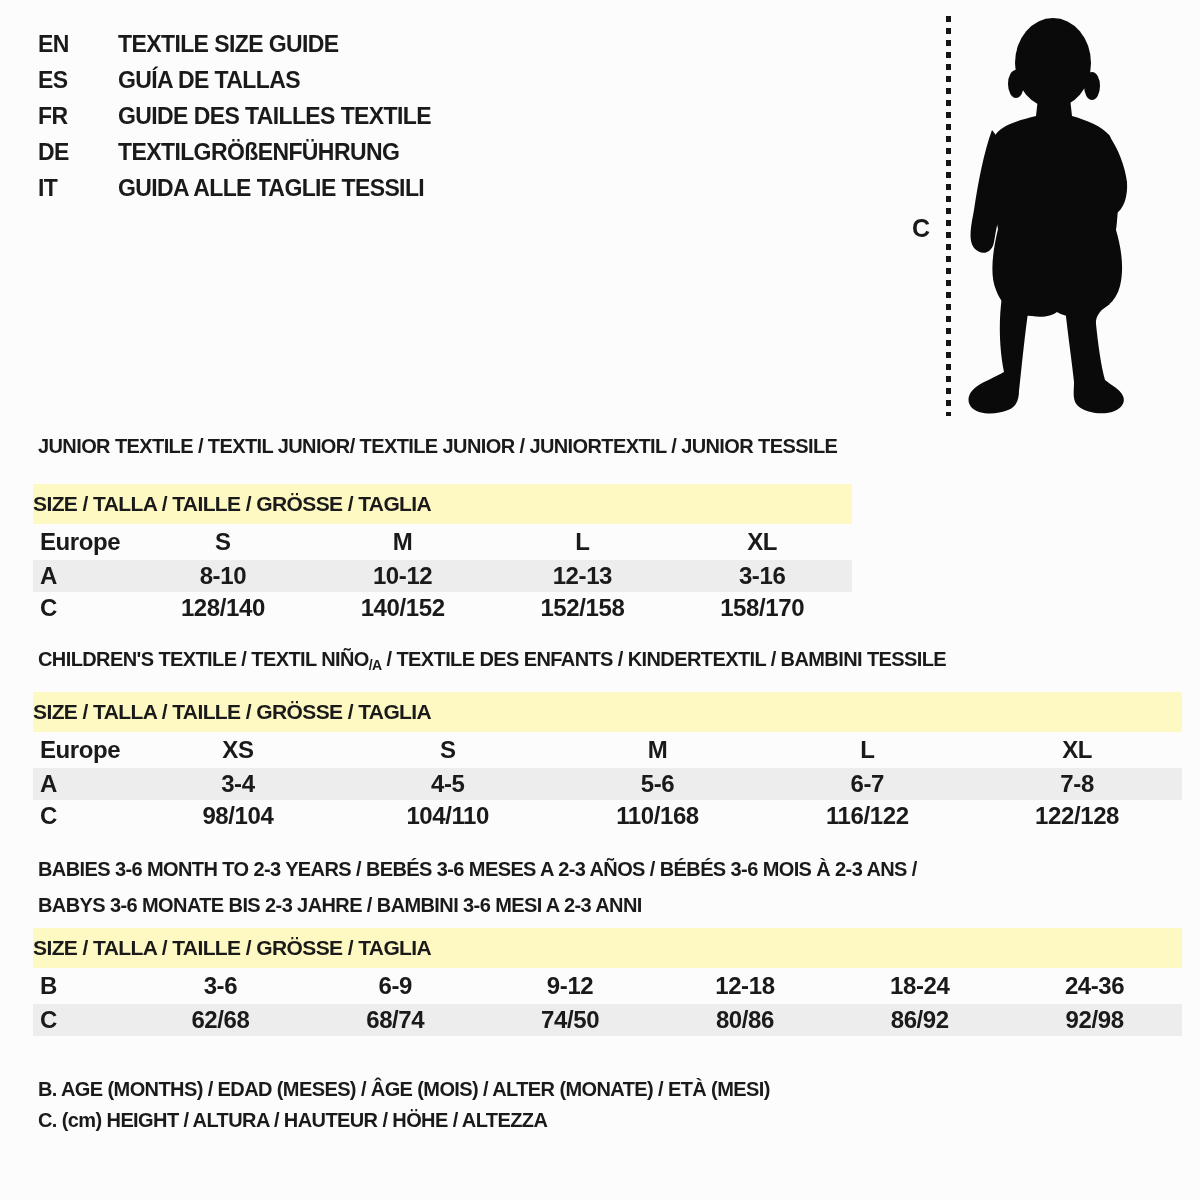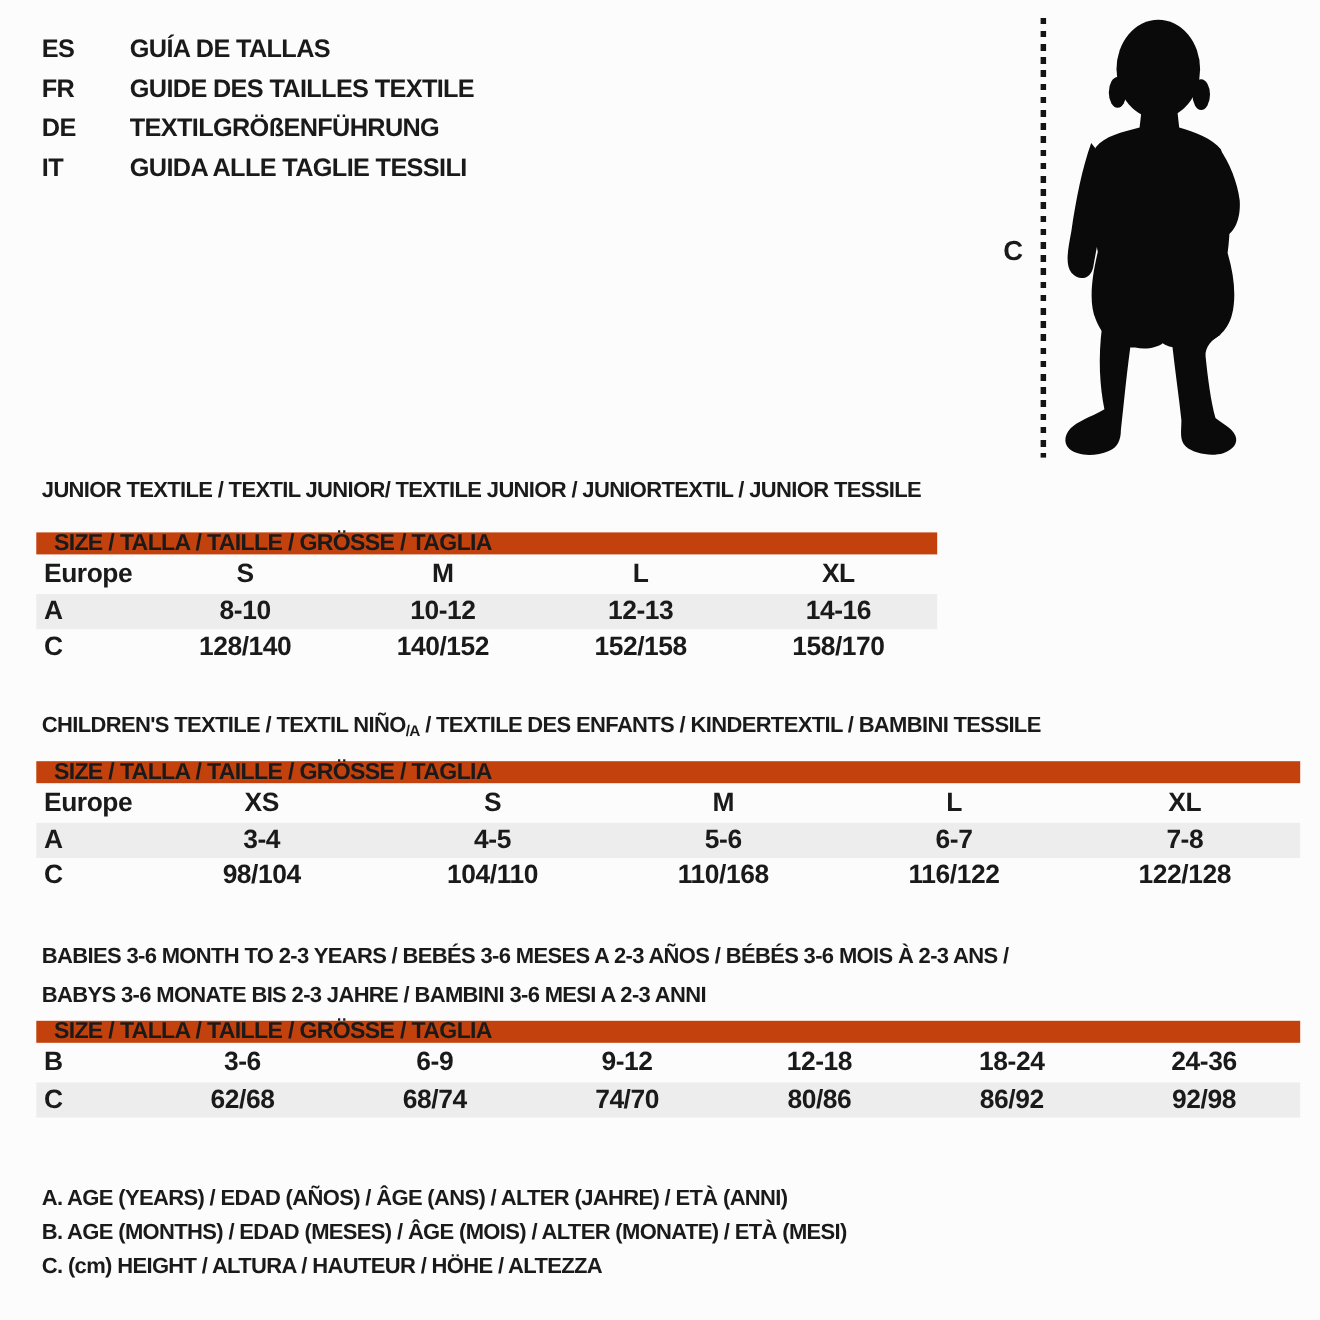--- a/index.html
+++ b/index.html
@@ -32,22 +32,22 @@
     font-size:20px; font-weight:700; letter-spacing:-0.6px; white-space:nowrap;
   }
   .section-title .subscript { font-size:14px; vertical-align:-4px; }
   .title-2line { line-height:36px; }
   
   .size-table { position:absolute; left:33px; }
   .t1 { top:484px; width:819px; }
   .t2 { top:692px; width:1149px; }
   .t3 { top:928px; width:1149px; }
   .size-band {
-    height:20px; background:#c2410c; display:flex; align-items:center;
-    padding-left:16px; font-size:21px; font-weight:700; letter-spacing:-0.6px;
+    height:40px; background:#fef9c3; display:flex; align-items:center;
+    padding-left:0; font-size:21px; font-weight:700; letter-spacing:-0.6px;
   }
   .trow { display:grid; align-items:center; }
   .t1 .trow { grid-template-columns:100px repeat(4,1fr); }
   .t2 .trow { grid-template-columns:100px repeat(5,1fr); }
   .t3 .trow { grid-template-columns:100px repeat(6,1fr); }
   .trow.head-row { height:36px; }
   .trow.val-row { height:32px; }
   .trow.alt { background:#ededed; }
   .tcell {
     font-size:24px; font-weight:700; letter-spacing:-0.4px;
@@ -61,20 +61,24 @@
     line-height:31px; white-space:nowrap;
   }
 </style>
 </head>
 <body>
 
 <div class="page">
 
   <div class="lang-block">
     <div class="lang-row">
+      <span class="lang-code">EN</span>
+      <span class="lang-title">TEXTILE SIZE GUIDE</span>
+    </div>
+    <div class="lang-row">
       <span class="lang-code">ES</span>
       <span class="lang-title">GUÍA DE TALLAS</span>
     </div>
     <div class="lang-row">
       <span class="lang-code">FR</span>
       <span class="lang-title">GUIDE DES TAILLES TEXTILE</span>
     </div>
     <div class="lang-row">
       <span class="lang-code">DE</span>
       <span class="lang-title">TEXTILGRÖßENFÜHRUNG</span>
@@ -128,21 +132,21 @@
       <span class="tcell">S</span>
       <span class="tcell">M</span>
       <span class="tcell">L</span>
       <span class="tcell">XL</span>
     </div>
     <div class="trow val-row alt">
       <span class="tcell row-label">A</span>
       <span class="tcell">8-10</span>
       <span class="tcell">10-12</span>
       <span class="tcell">12-13</span>
-      <span class="tcell">14-16</span>
+      <span class="tcell">3-16</span>
     </div>
     <div class="trow val-row">
       <span class="tcell row-label">C</span>
       <span class="tcell">128/140</span>
       <span class="tcell">140/152</span>
       <span class="tcell">152/158</span>
       <span class="tcell">158/170</span>
     </div>
   </div>
 
@@ -187,26 +191,25 @@
       <span class="tcell">6-9</span>
       <span class="tcell">9-12</span>
       <span class="tcell">12-18</span>
       <span class="tcell">18-24</span>
       <span class="tcell">24-36</span>
     </div>
     <div class="trow val-row alt">
       <span class="tcell row-label">C</span>
       <span class="tcell">62/68</span>
       <span class="tcell">68/74</span>
-      <span class="tcell">74/70</span>
+      <span class="tcell">74/50</span>
       <span class="tcell">80/86</span>
       <span class="tcell">86/92</span>
       <span class="tcell">92/98</span>
     </div>
   </div>
 
   <div class="notes">
-    <div class="note-line">A. AGE (YEARS) / EDAD (AÑOS) / ÂGE (ANS) / ALTER (JAHRE) / ETÀ (ANNI)</div>
     <div class="note-line">B. AGE (MONTHS) / EDAD (MESES) / ÂGE (MOIS) / ALTER (MONATE) / ETÀ (MESI)</div>
     <div class="note-line">C. (cm) HEIGHT / ALTURA / HAUTEUR / HÖHE / ALTEZZA</div>
   </div>
 
 </div>
 
 </body></html>

